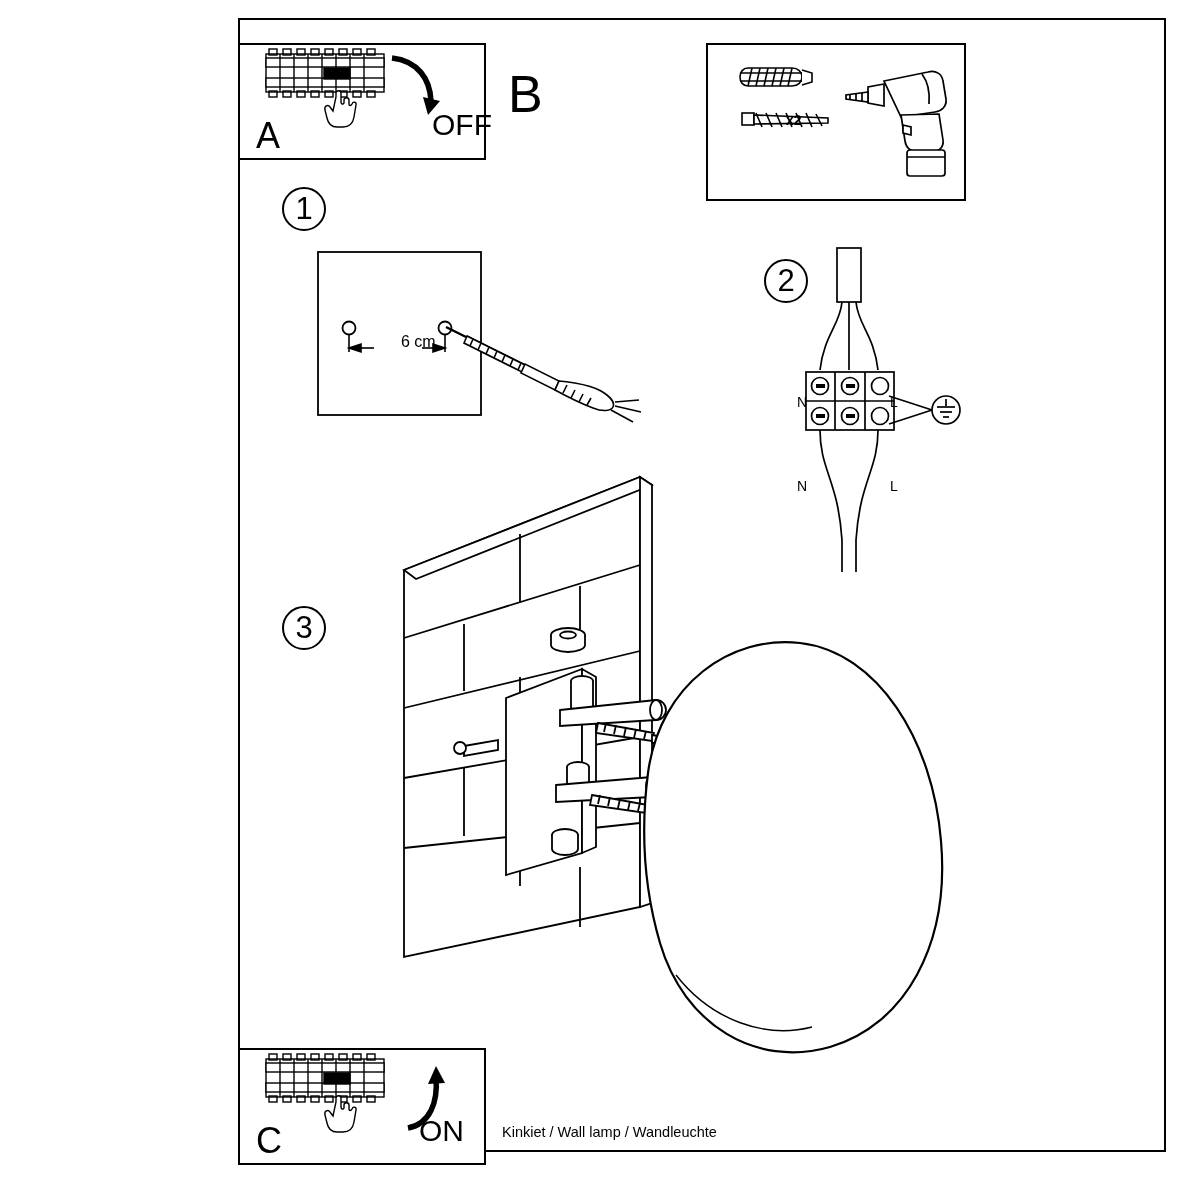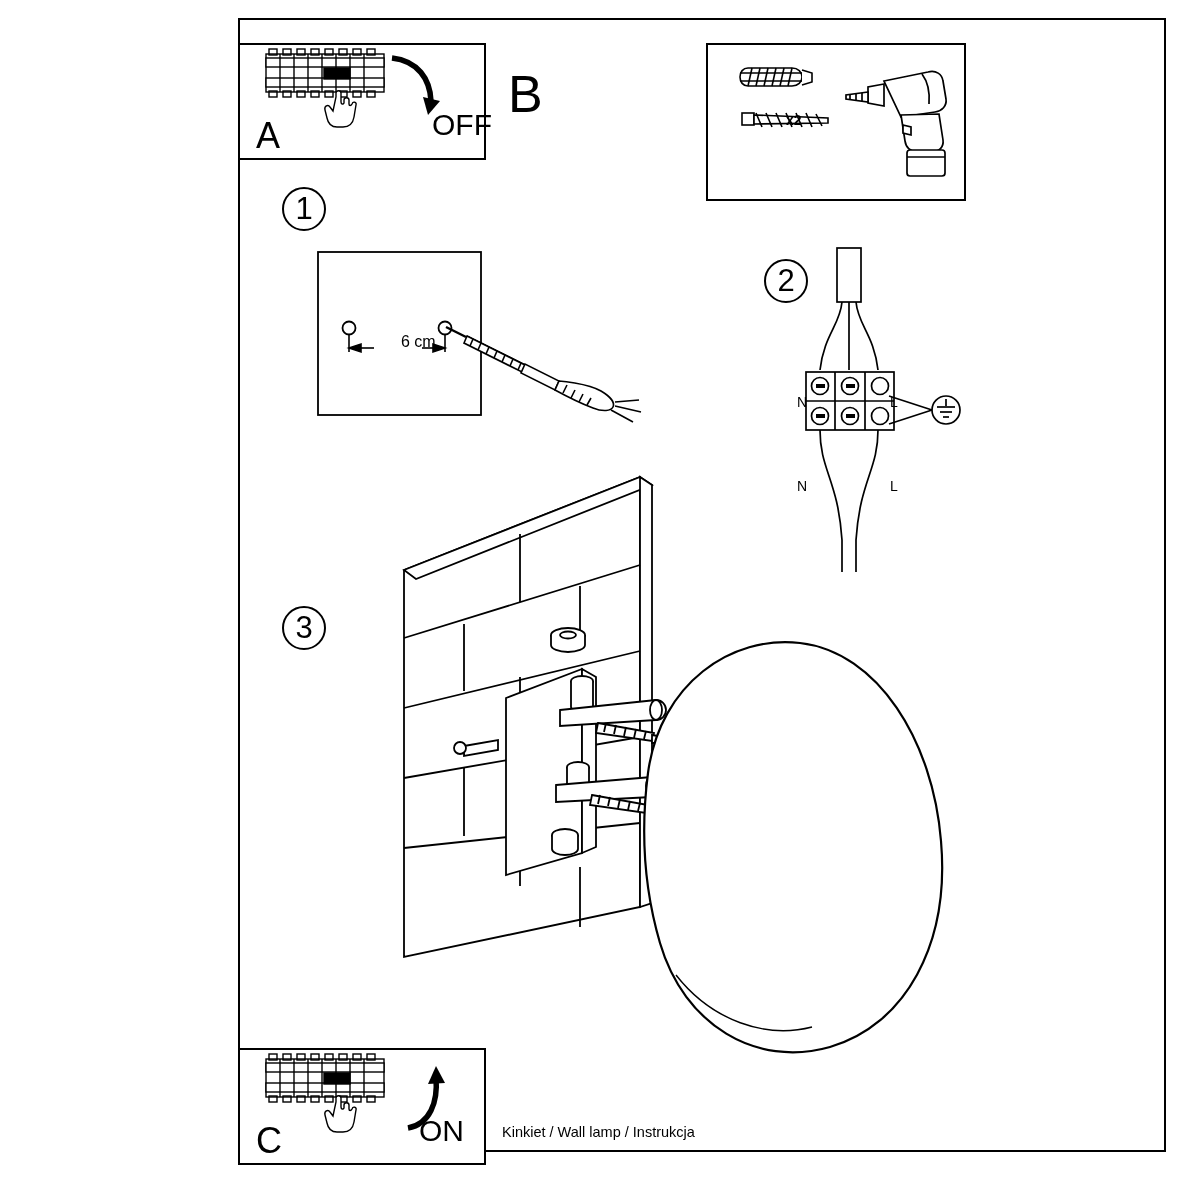--- a/index.html
+++ b/index.html
@@ -412,16 +412,16 @@
       <g>
         <path d="M168 78 C190 74 198 52 196 28" fill="none" stroke="#000" stroke-width="5.5"></path>
         <polygon points="188,34 196,16 205,33" fill="#000"></polygon>
       </g>
     </svg>
   </div>
   <div id="letter-c" class="abs big-letter">C</div>
   <div id="text-on" class="abs onoff-text">ON</div>
 
   <div id="footer" class="abs">
-    <div>Kinkiet / Wall lamp / Instrukcja</div>
+    <div>Kinkiet / Wall lamp / Wandleuchte</div>
   </div>
 
 </div>
 
 </body></html>

